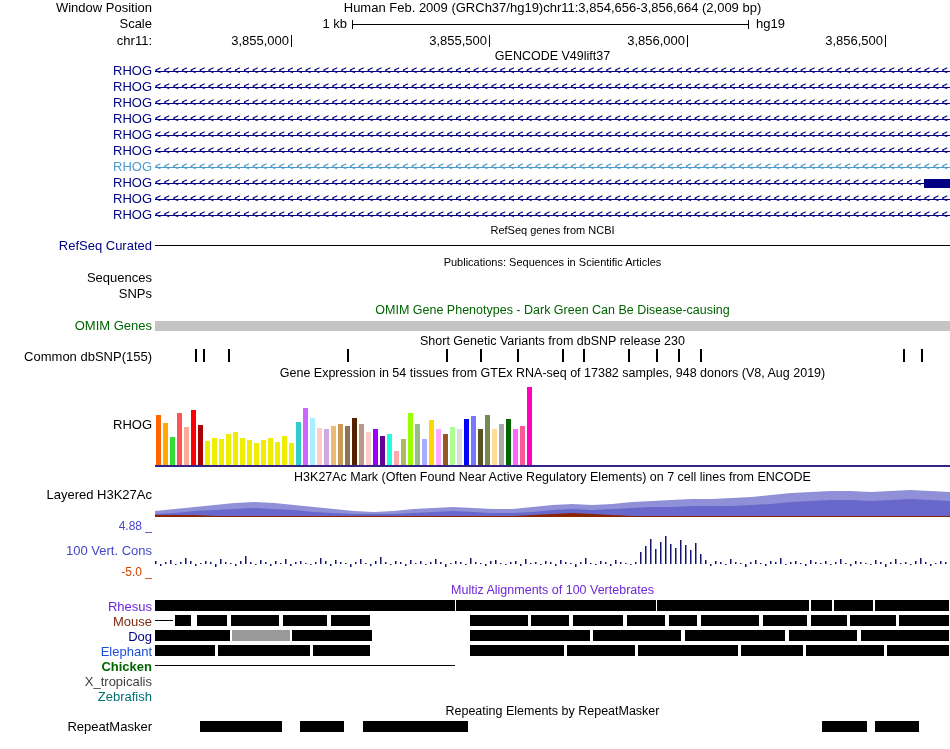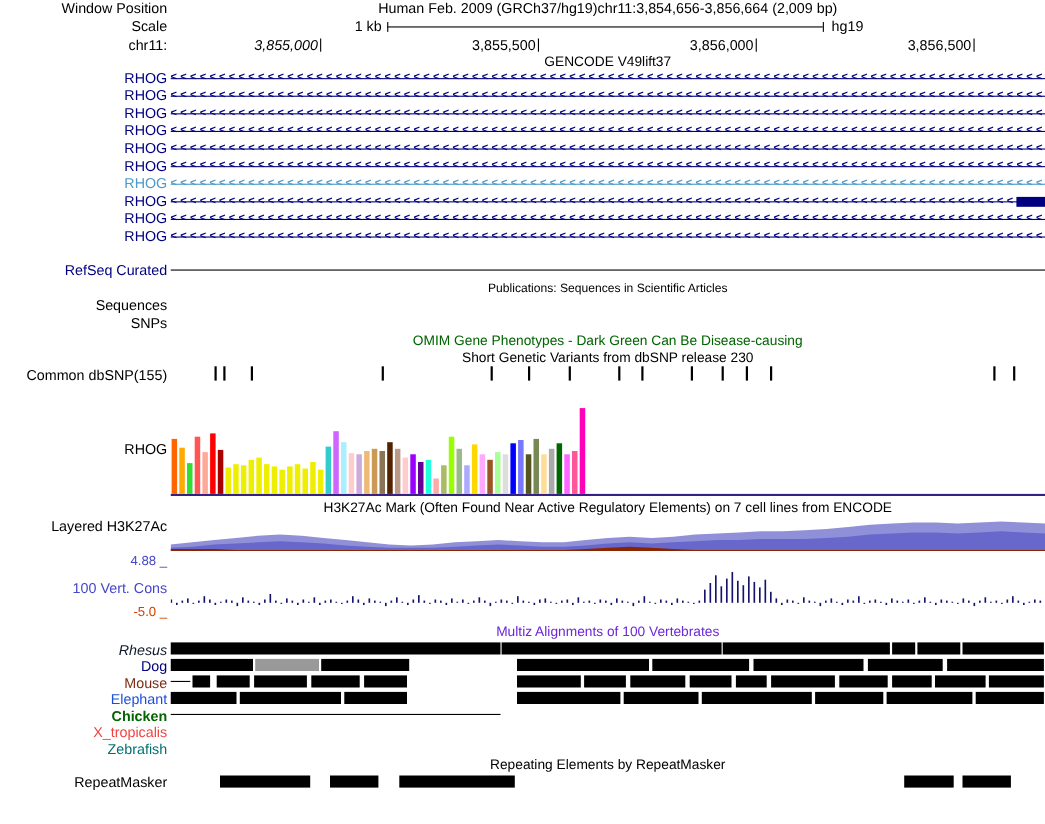--- a/index.html
+++ b/index.html
@@ -76,21 +76,21 @@
       <div class="scale-line"></div>
       <div class="scale-tick" style="left:197px"></div>
       <div class="scale-tick" style="left:593px"></div>
       <span class="scale-asm">hg19</span>
     </div>
   </div>
 
   <div class="row h17">
     <div class="gutter lbl">chr11:</div>
     <div class="content">
-        <div class="ruler-num" style="left: 44px; width: 90px; font-style: italic;">3,855,000</div>
+        <div class="ruler-num" style="left: 44px; width: 90px;">3,855,000</div>
         <div class="ruler-tick" style="left: 136px;"></div>
         <div class="ruler-num" style="left: 242px; width: 90px;">3,855,500</div>
         <div class="ruler-tick" style="left: 334px;"></div>
         <div class="ruler-num" style="left: 440px; width: 90px;">3,856,000</div>
         <div class="ruler-tick" style="left: 532px;"></div>
         <div class="ruler-num" style="left: 638px; width: 90px;">3,856,500</div>
         <div class="ruler-tick" style="left: 730px;"></div>
       </div>
   </div>
 
@@ -158,20 +158,21 @@
       <div class="row h16">
         <div class="gutter lbl" style="color: rgb(0, 0, 128);">RHOG</div>
         <div class="content gene-line" style="color: rgb(0, 0, 128);">
           <div class="chevrons">&lt;&lt;&lt;&lt;&lt;&lt;&lt;&lt;&lt;&lt;&lt;&lt;&lt;&lt;&lt;&lt;&lt;&lt;&lt;&lt;&lt;&lt;&lt;&lt;&lt;&lt;&lt;&lt;&lt;&lt;&lt;&lt;&lt;&lt;&lt;&lt;&lt;&lt;&lt;&lt;&lt;&lt;&lt;&lt;&lt;&lt;&lt;&lt;&lt;&lt;&lt;&lt;&lt;&lt;&lt;&lt;&lt;&lt;&lt;&lt;&lt;&lt;&lt;&lt;&lt;&lt;&lt;&lt;&lt;&lt;&lt;&lt;&lt;&lt;&lt;&lt;&lt;&lt;&lt;&lt;&lt;&lt;&lt;&lt;&lt;&lt;&lt;&lt;&lt;&lt;&lt;&lt;&lt;&lt;&lt;&lt;&lt;&lt;&lt;&lt;&lt;&lt;&lt;&lt;&lt;&lt;&lt;&lt;&lt;&lt;</div>
         </div>
       </div>
     </div>
 
   <div class="row h15">
     <div class="gutter"></div>
+    <div class="content ttl-sm">RefSeq genes from NCBI</div>
   </div>
   <div class="row h16">
     <div class="gutter lbl c-navy">RefSeq Curated</div>
     <div class="content">
       <div class="hline"></div>
     </div>
   </div>
 
   <div class="row h16">
     <div class="gutter"></div>
@@ -182,20 +183,26 @@
     <div class="content"></div>
   </div>
   <div class="row h16">
     <div class="gutter lbl">SNPs</div>
     <div class="content"></div>
   </div>
 
   <div class="row h16">
     <div class="gutter"></div>
     <div class="content ttl c-green">OMIM Gene Phenotypes - Dark Green Can Be Disease-causing</div>
+  </div>
+  <div class="row h16">
+    <div class="gutter lbl c-green">OMIM Genes</div>
+    <div class="content">
+      <div class="omim-bar"></div>
+    </div>
   </div>
 
   <div class="row h14">
     <div class="gutter"></div>
     <div class="content ttl">Short Genetic Variants from dbSNP release 230</div>
   </div>
   <div class="row h17">
     <div class="gutter lbl">Common dbSNP(155)</div>
     <div class="content">
         <div class="snp-tick" style="left: 40px;"></div>
@@ -211,20 +218,21 @@
         <div class="snp-tick" style="left: 501px;"></div>
         <div class="snp-tick" style="left: 523px;"></div>
         <div class="snp-tick" style="left: 545px;"></div>
         <div class="snp-tick" style="left: 748px;"></div>
         <div class="snp-tick" style="left: 766px;"></div>
       </div>
   </div>
 
   <div class="row h17">
     <div class="gutter"></div>
+    <div class="content ttl">Gene Expression in 54 tissues from GTEx RNA-seq of 17382 samples, 948 donors (V8, Aug 2019)</div>
   </div>
   <div class="row" style="height:85px">
     <div class="gutter lbl vcenter">RHOG</div>
     <div class="content">
       <div class="gtex-base"></div>
     <div class="gtex-bar" style="left: 1px; width: 5px; height: 50px; background: rgb(255, 102, 0);"></div>
         <div class="gtex-bar" style="left: 8px; width: 5px; height: 42px; background: rgb(255, 170, 0);"></div>
         <div class="gtex-bar" style="left: 15px; width: 5px; height: 28px; background: rgb(51, 221, 51);"></div>
         <div class="gtex-bar" style="left: 22px; width: 5px; height: 52px; background: rgb(255, 85, 85);"></div>
         <div class="gtex-bar" style="left: 29px; width: 5px; height: 38px; background: rgb(255, 170, 153);"></div>
@@ -466,41 +474,28 @@
         </svg>
     </div>
   </div>
 
   <div class="row h18">
     <div class="gutter"></div>
     <div class="content ttl c-mblue">Multiz Alignments of 100 Vertebrates</div>
   </div>
   <div id="multiz-rows">
       <div class="row h15">
-        <div class="gutter lbl" style="color: #0f172a; font-style: italic;">Rhesus</div>
+        <div class="gutter lbl" style="color: #6d28d9;">Rhesus</div>
         <div class="content">
           <div class="seg" style="left: 0px; width: 300px;"></div>
           <div class="seg" style="left: 301px; width: 200px;"></div>
           <div class="seg" style="left: 502px; width: 152px;"></div>
           <div class="seg" style="left: 656px; width: 21px;"></div>
           <div class="seg" style="left: 679px; width: 39px;"></div>
           <div class="seg" style="left: 720px; width: 74px;"></div>
-        </div>
-      </div>
-      <div class="row h15">
-        <div class="gutter lbl" style="color: rgb(0, 0, 128);">Dog</div>
-        <div class="content">
-          <div class="seg" style="left: 0px; width: 75px;"></div>
-          <div class="seg g" style="left: 77px; width: 58px;"></div>
-          <div class="seg" style="left: 137px; width: 80px;"></div>
-          <div class="seg" style="left: 315px; width: 120px;"></div>
-          <div class="seg" style="left: 438px; width: 88px;"></div>
-          <div class="seg" style="left: 530px; width: 100px;"></div>
-          <div class="seg" style="left: 634px; width: 68px;"></div>
-          <div class="seg" style="left: 706px; width: 88px;"></div>
         </div>
       </div>
       <div class="row h15">
         <div class="gutter lbl" style="color: rgb(124, 43, 18);">Mouse</div>
         <div class="content">
           <div class="seg l" style="left: 0px; width: 18px;"></div>
           <div class="seg" style="left: 20px; width: 16px;"></div>
           <div class="seg" style="left: 42px; width: 30px;"></div>
           <div class="seg" style="left: 76px; width: 48px;"></div>
           <div class="seg" style="left: 128px; width: 44px;"></div>
@@ -511,41 +506,54 @@
           <div class="seg" style="left: 472px; width: 38px;"></div>
           <div class="seg" style="left: 514px; width: 28px;"></div>
           <div class="seg" style="left: 546px; width: 58px;"></div>
           <div class="seg" style="left: 608px; width: 44px;"></div>
           <div class="seg" style="left: 656px; width: 36px;"></div>
           <div class="seg" style="left: 695px; width: 46px;"></div>
           <div class="seg" style="left: 744px; width: 50px;"></div>
         </div>
       </div>
       <div class="row h15">
+        <div class="gutter lbl" style="color: rgb(0, 0, 128);">Dog</div>
+        <div class="content">
+          <div class="seg" style="left: 0px; width: 75px;"></div>
+          <div class="seg g" style="left: 77px; width: 58px;"></div>
+          <div class="seg" style="left: 137px; width: 80px;"></div>
+          <div class="seg" style="left: 315px; width: 120px;"></div>
+          <div class="seg" style="left: 438px; width: 88px;"></div>
+          <div class="seg" style="left: 530px; width: 100px;"></div>
+          <div class="seg" style="left: 634px; width: 68px;"></div>
+          <div class="seg" style="left: 706px; width: 88px;"></div>
+        </div>
+      </div>
+      <div class="row h15">
         <div class="gutter lbl" style="color: #1d4ed8;">Elephant</div>
         <div class="content">
           <div class="seg" style="left: 0px; width: 60px;"></div>
           <div class="seg" style="left: 63px; width: 92px;"></div>
           <div class="seg" style="left: 158px; width: 57px;"></div>
           <div class="seg" style="left: 315px; width: 94px;"></div>
           <div class="seg" style="left: 412px; width: 68px;"></div>
           <div class="seg" style="left: 483px; width: 100px;"></div>
           <div class="seg" style="left: 586px; width: 62px;"></div>
           <div class="seg" style="left: 651px; width: 78px;"></div>
           <div class="seg" style="left: 732px; width: 62px;"></div>
         </div>
       </div>
       <div class="row h15">
         <div class="gutter lbl" style="color: rgb(0, 100, 0); font-weight: bold;">Chicken</div>
         <div class="content">
           <div class="seg l" style="left: 0px; width: 300px;"></div>
         </div>
       </div>
       <div class="row h15">
-        <div class="gutter lbl" style="color: #ef4444;">X_tropicalis</div>
+        <div class="gutter lbl" style="color: #404040;">X_tropicalis</div>
         <div class="content"></div>
       </div>
       <div class="row h15">
         <div class="gutter lbl" style="color: rgb(0, 112, 112);">Zebrafish</div>
         <div class="content"></div>
       </div>
     </div>
 
   <div class="row h15">
     <div class="gutter"></div>

